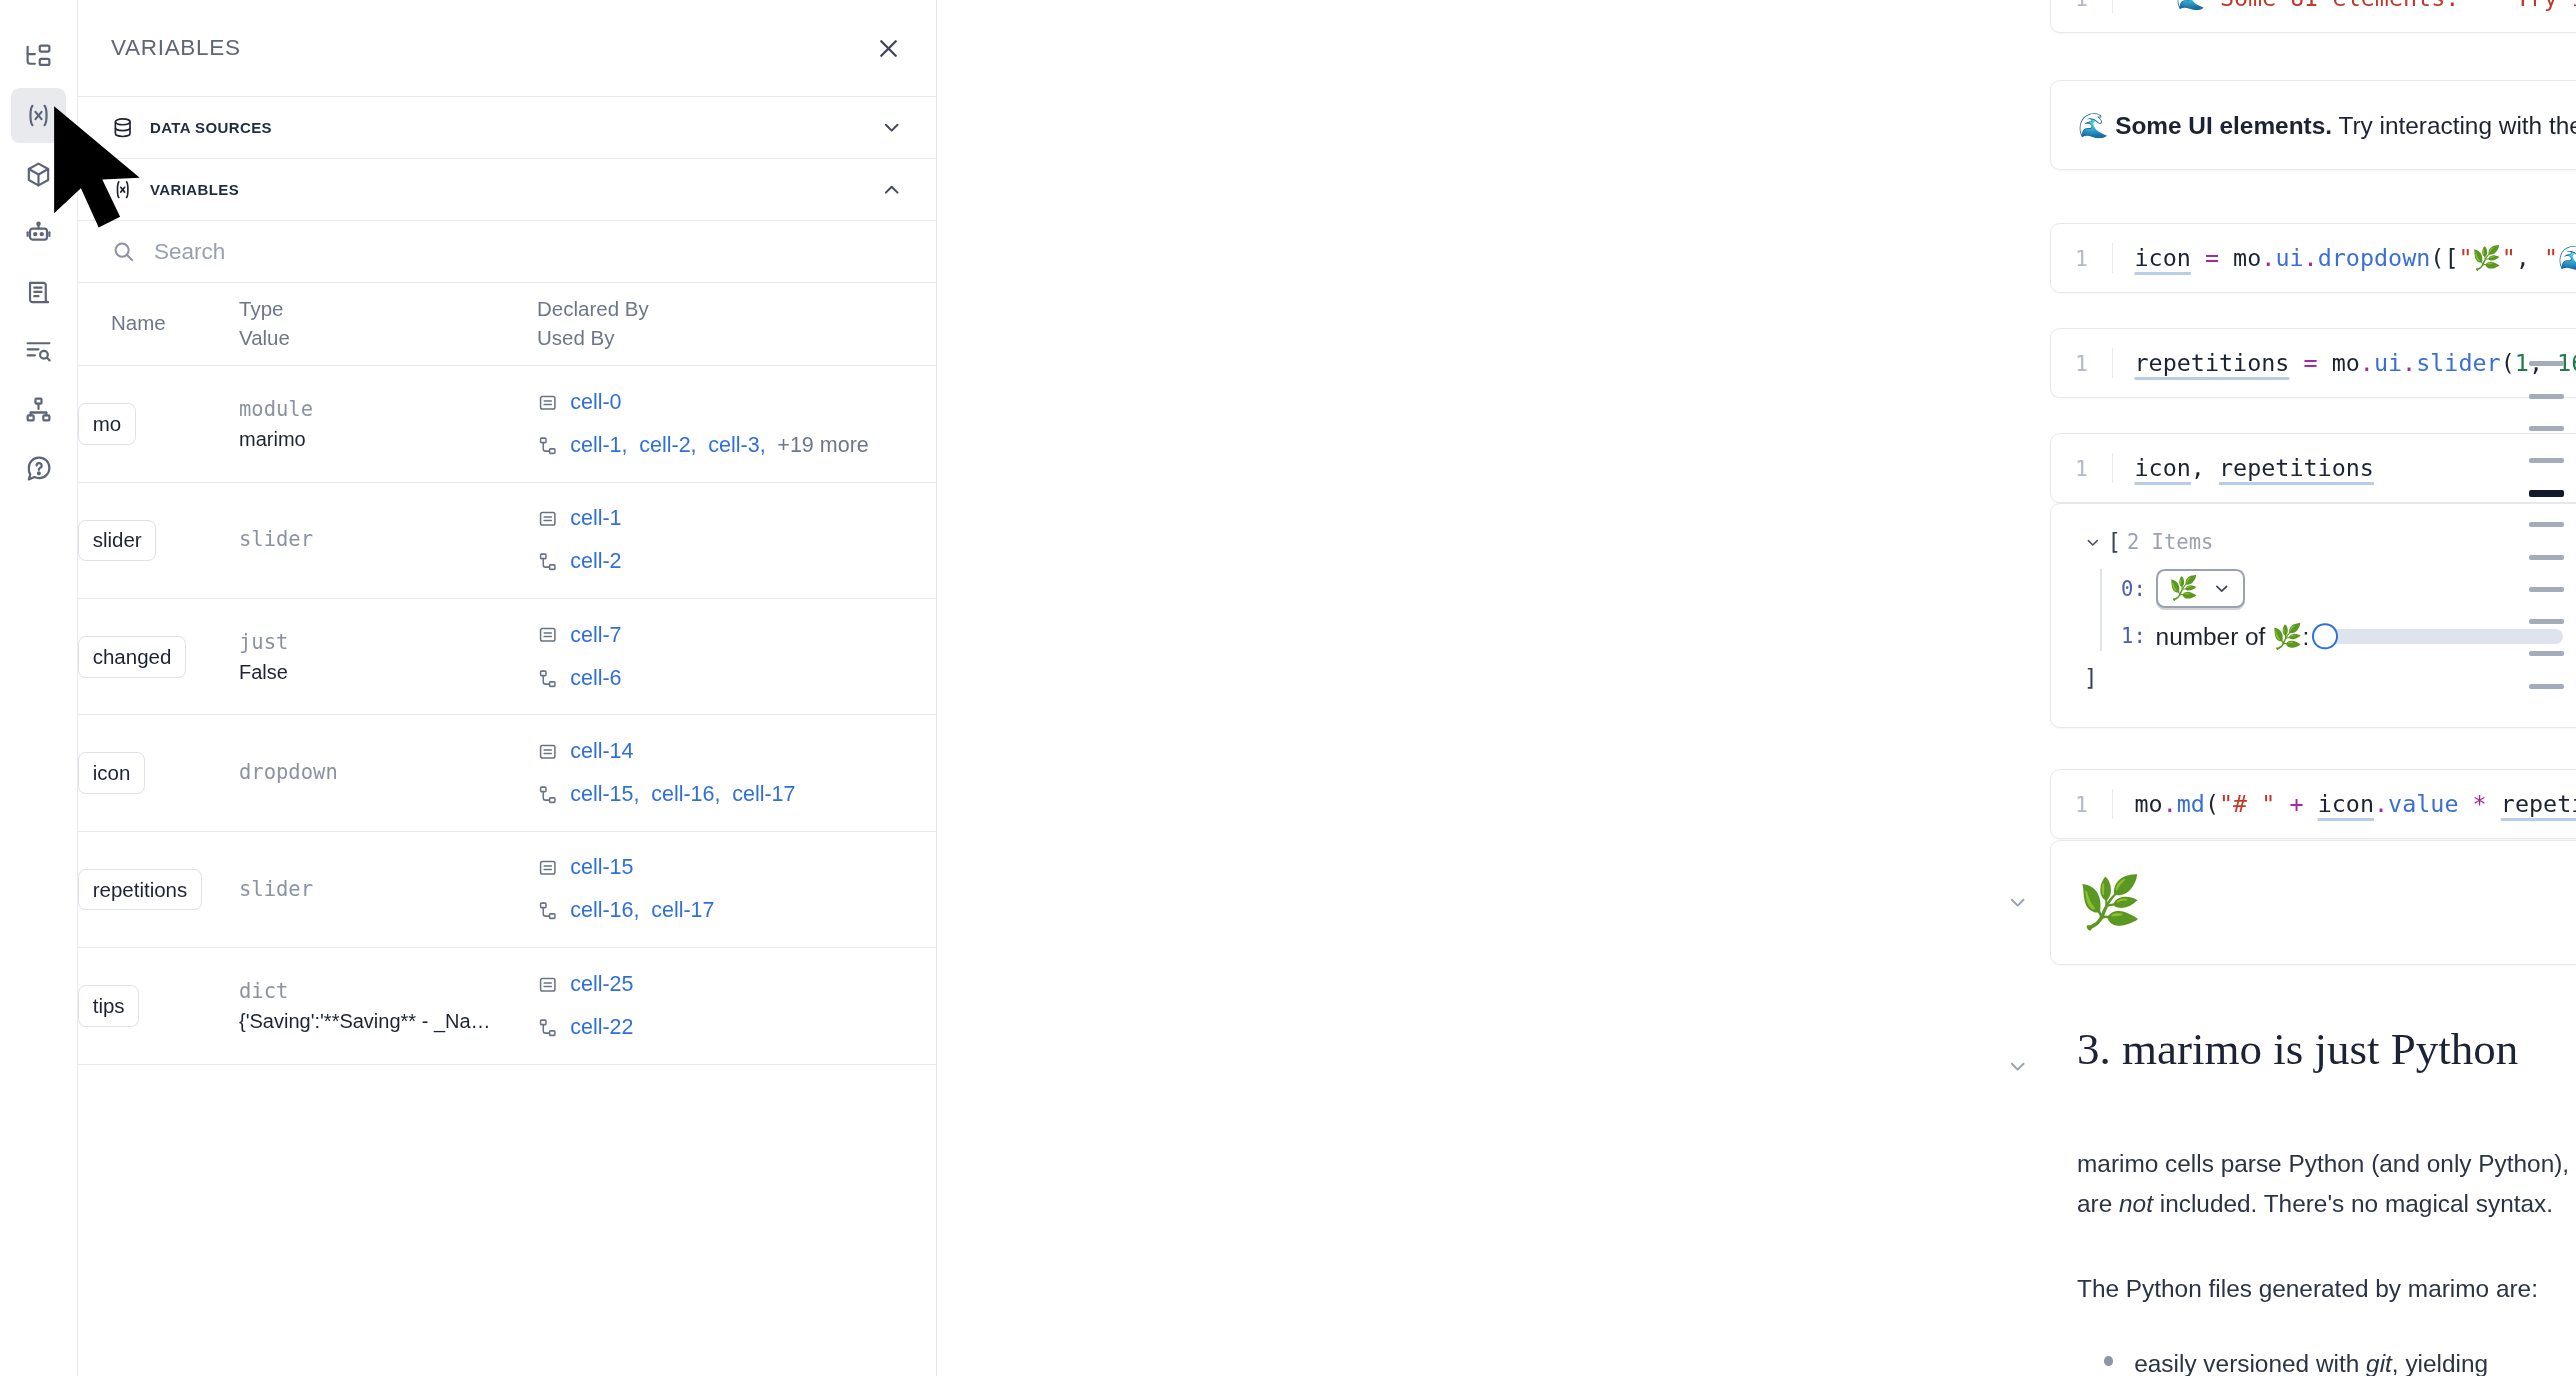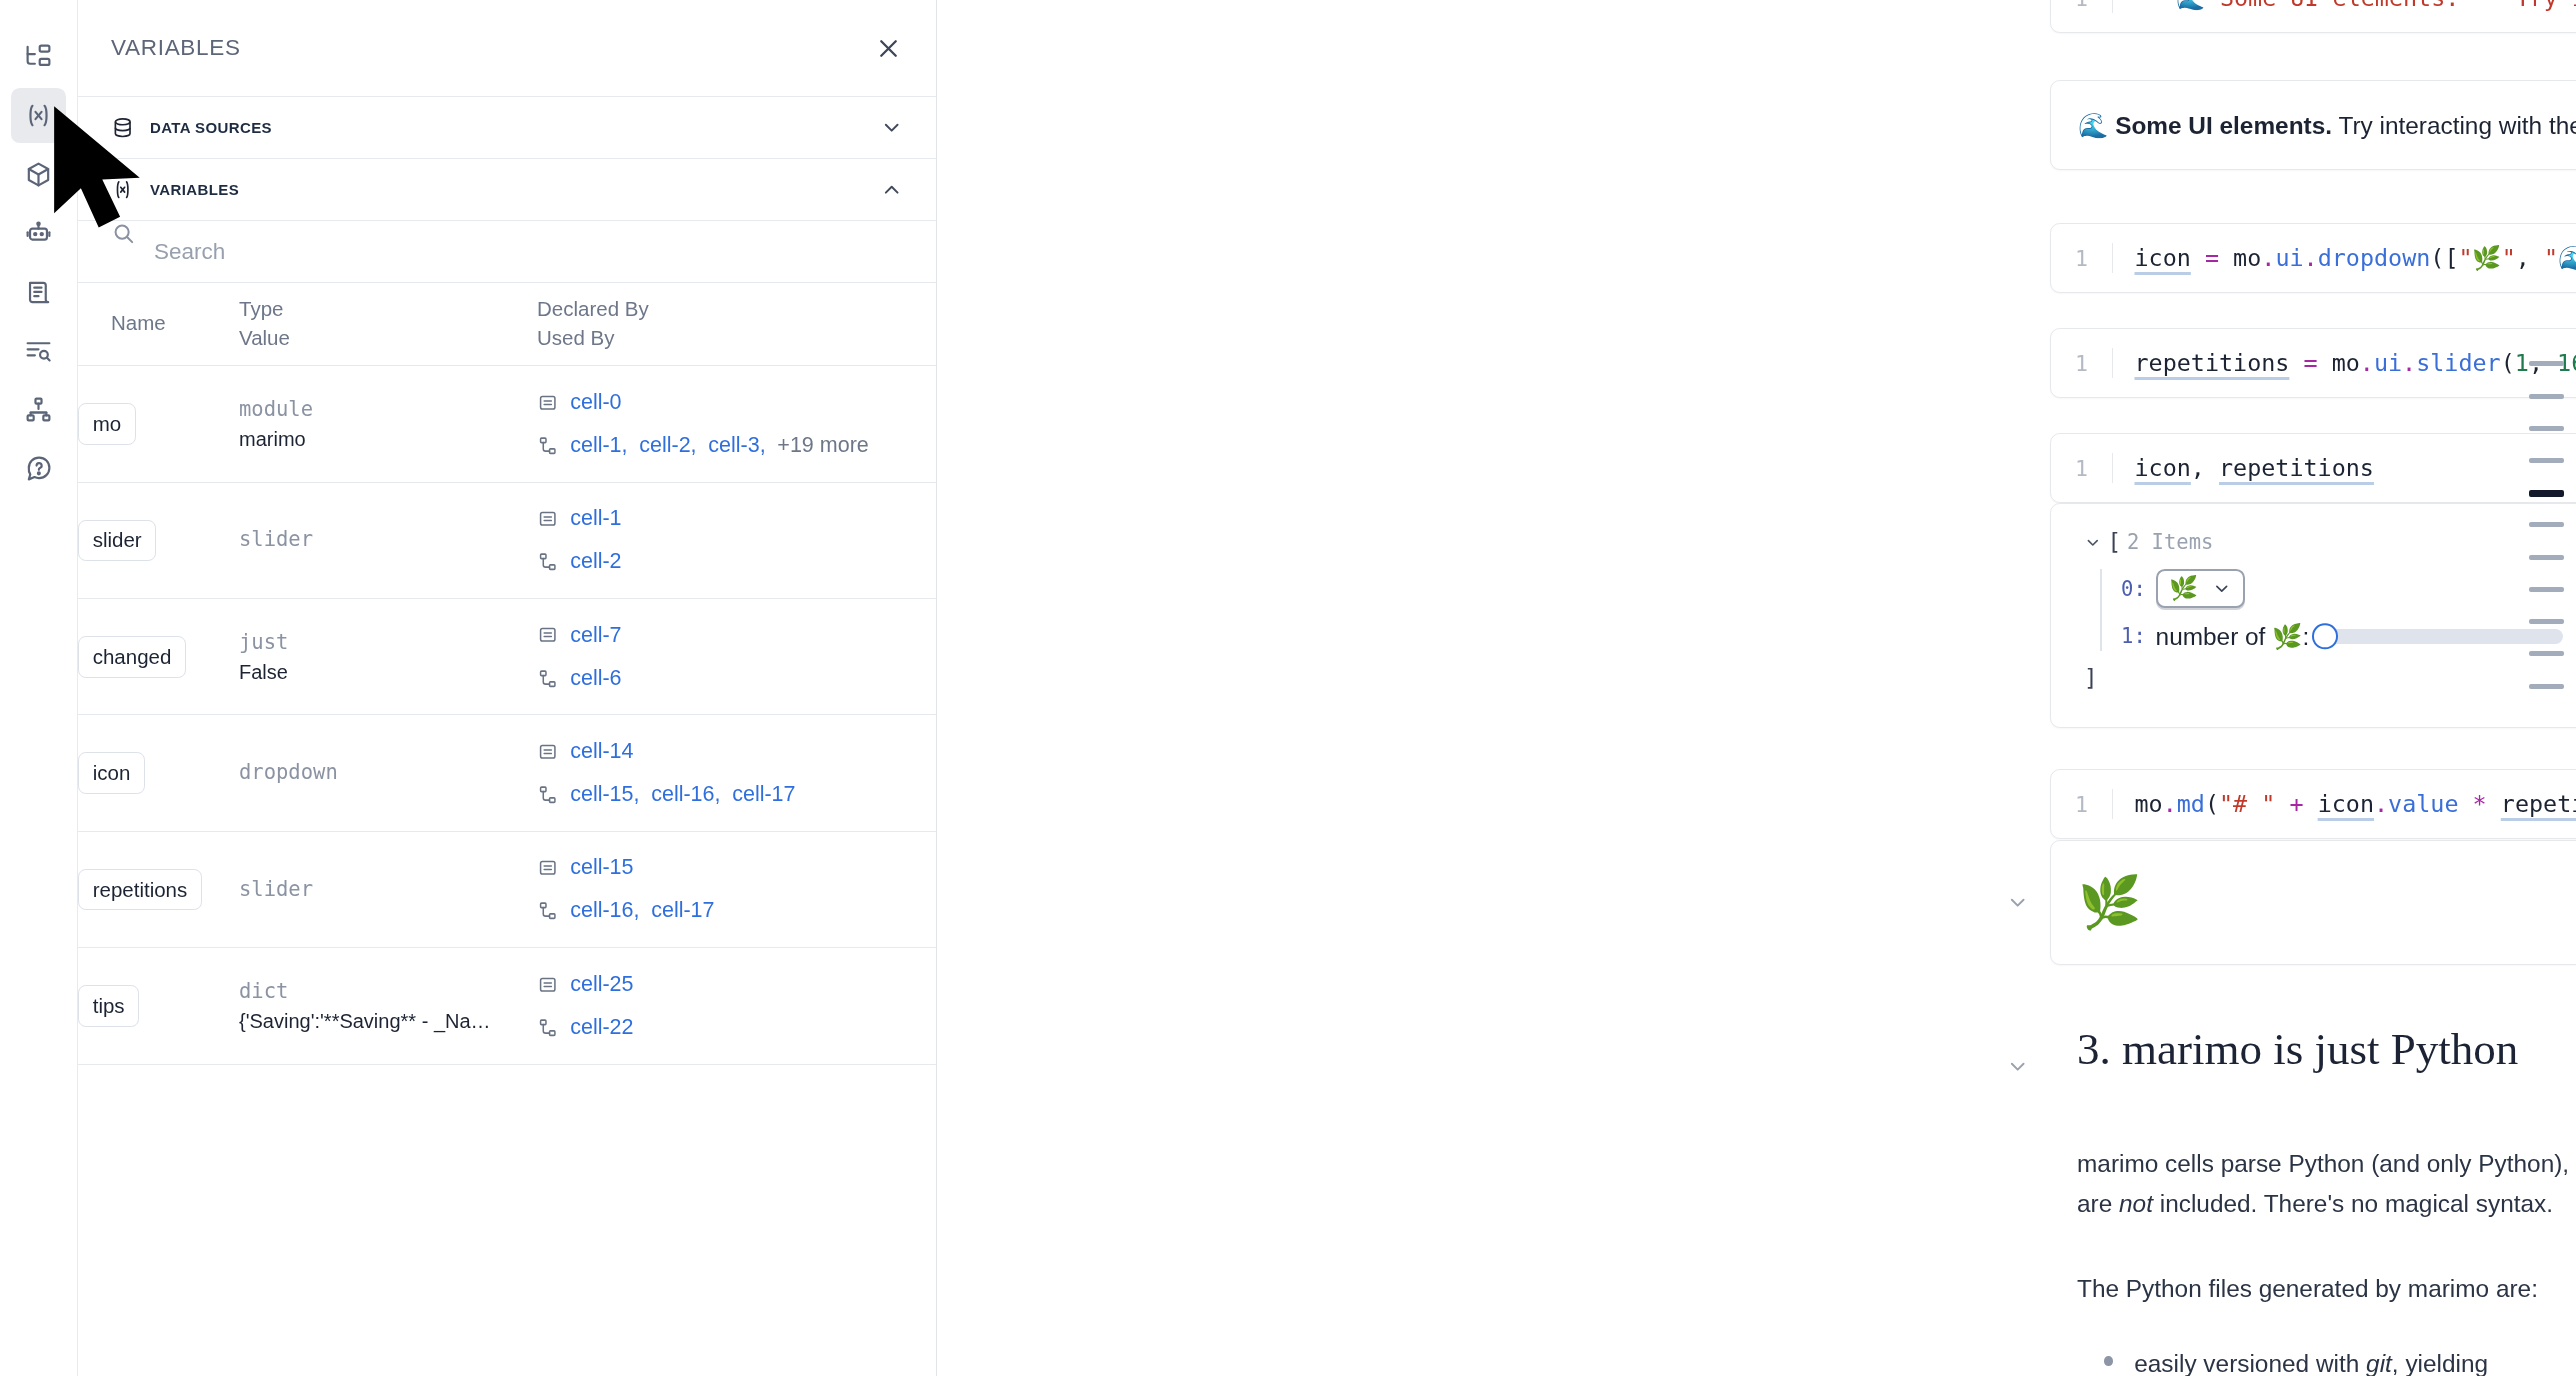--- a/index.html
+++ b/index.html
@@ -69,21 +69,21 @@
     font-size: 15px; font-weight: 700;
     letter-spacing: 0.4px; color: #1e2c42;
     flex: 1;
   }
   .chev { color: #414a5c; line-height: 0; }
   .chev svg { width: 23.4px; height: 23.4px; }
 
   .search-row {
     height: 62px;
     border-top: 1px solid #e6e9ee;
-    display: flex; 
+    display: flex; align-items: center;
     padding: 0 33px; gap: 17.6px;
   }
   .search-row .s-ico { color: #8a92a1; line-height: 0; }
   .search-row .s-ico svg { width: 25.4px; height: 25.4px; }
   .search-input {
     border: none; outline: none; background: transparent;
     font-family: "Liberation Sans", sans-serif;
     font-size: 22.5px; color: #2b3445; flex: 1;
   }
   .search-input::placeholder { color: #98a0ae; }

